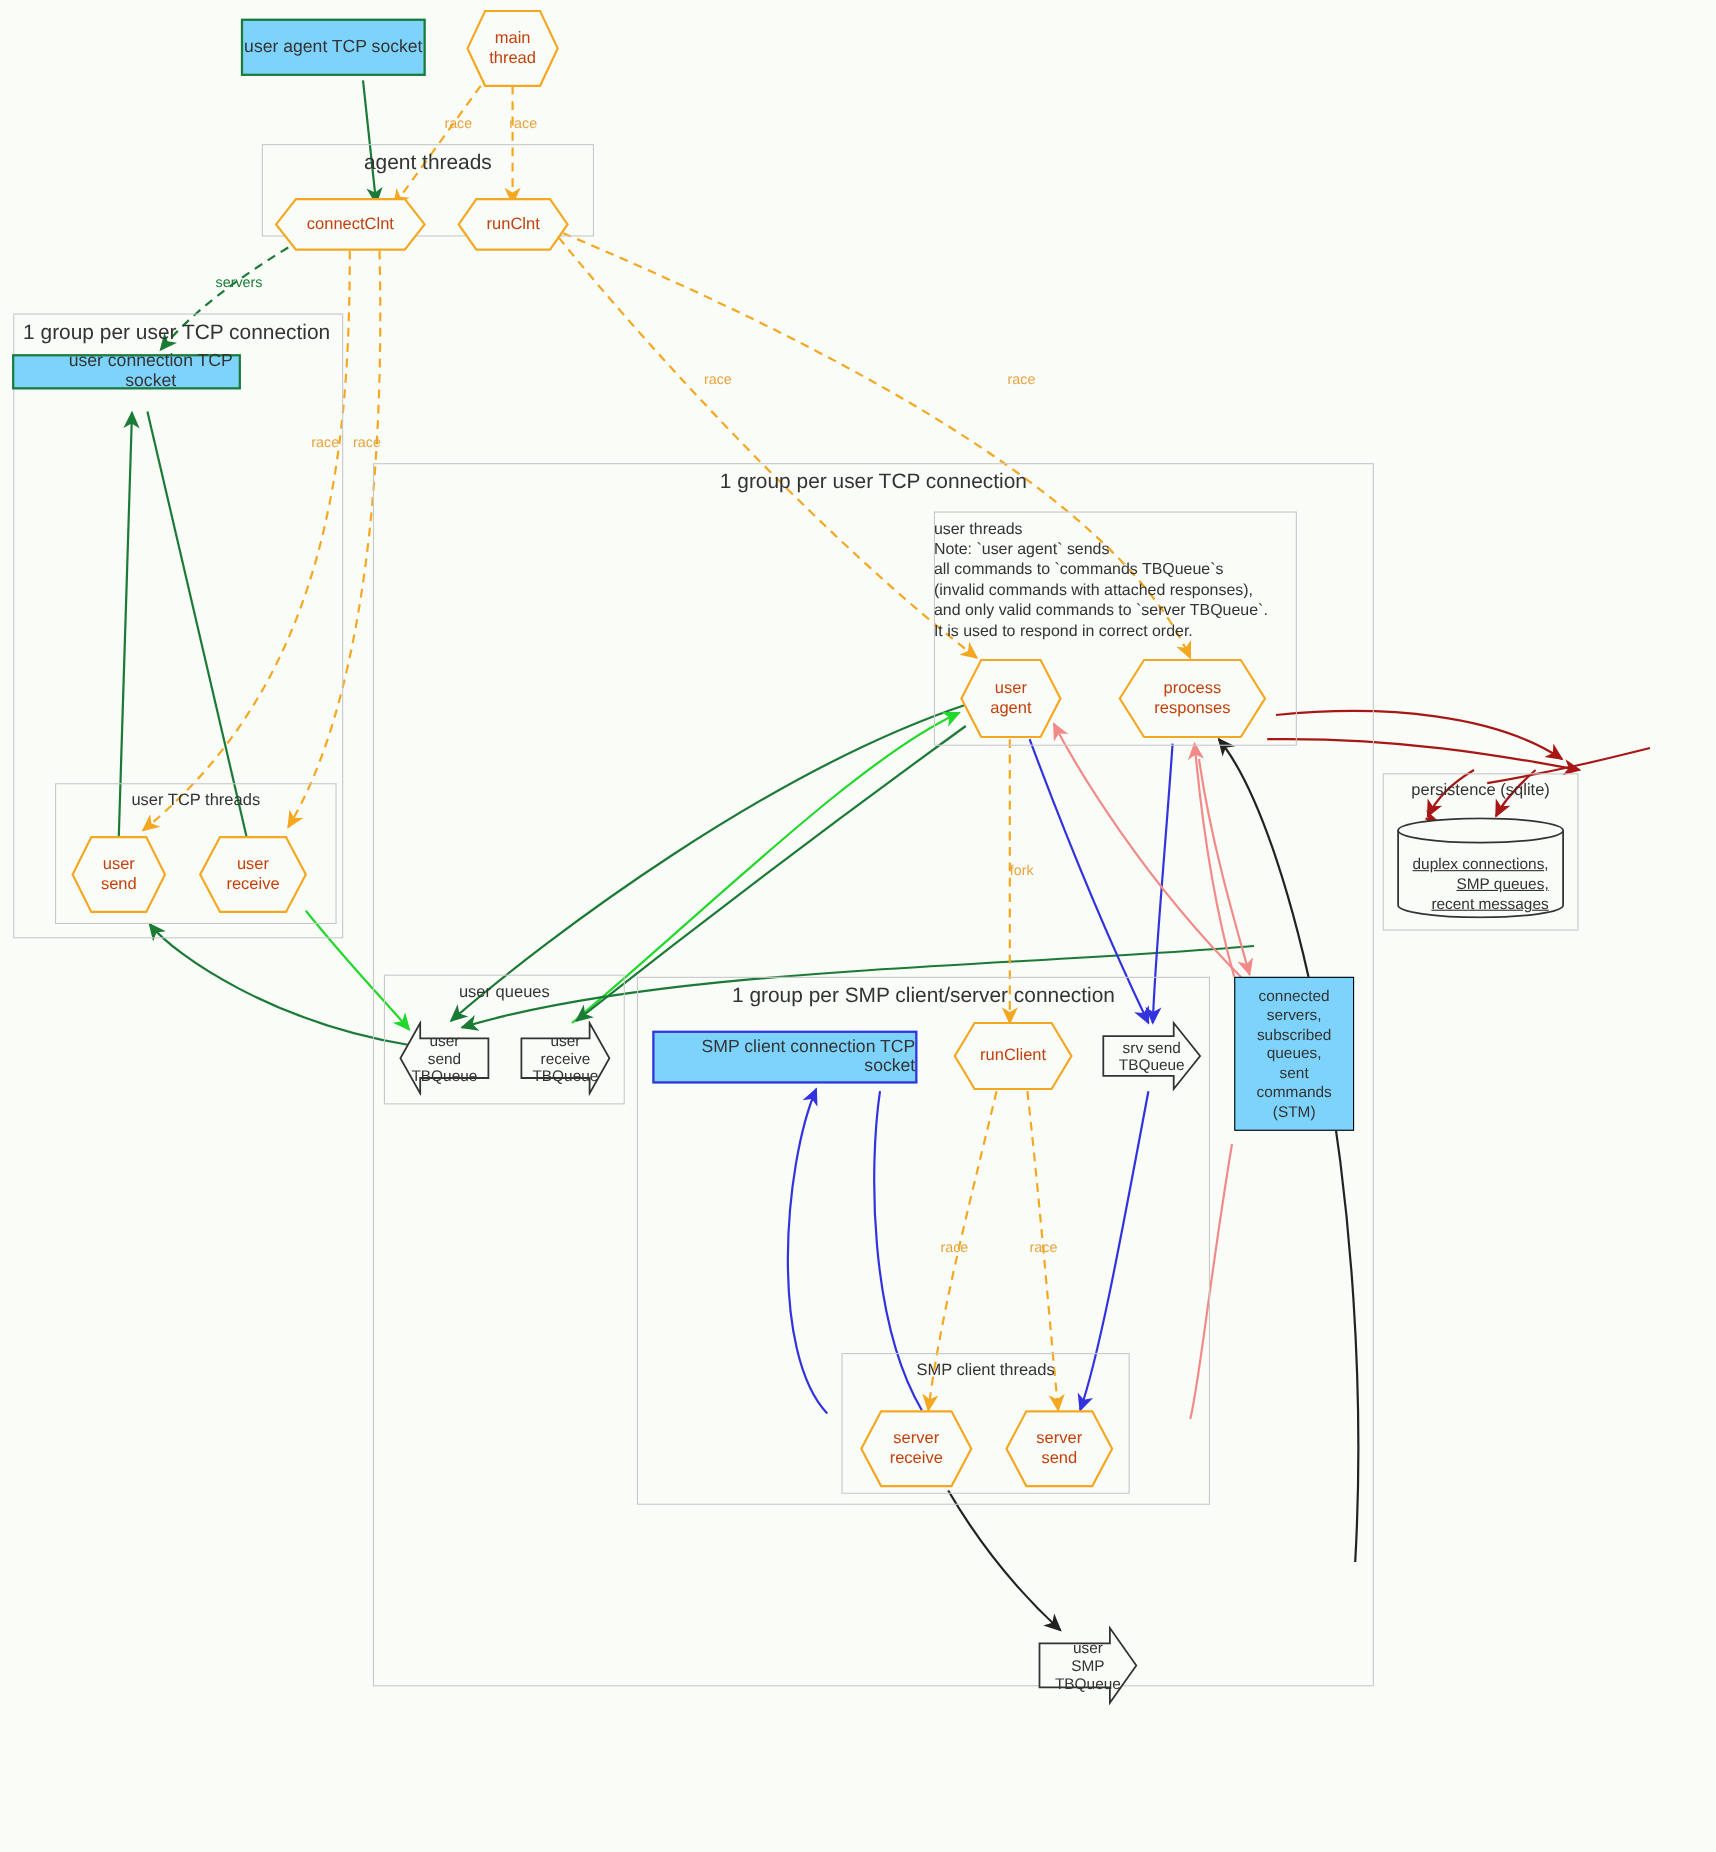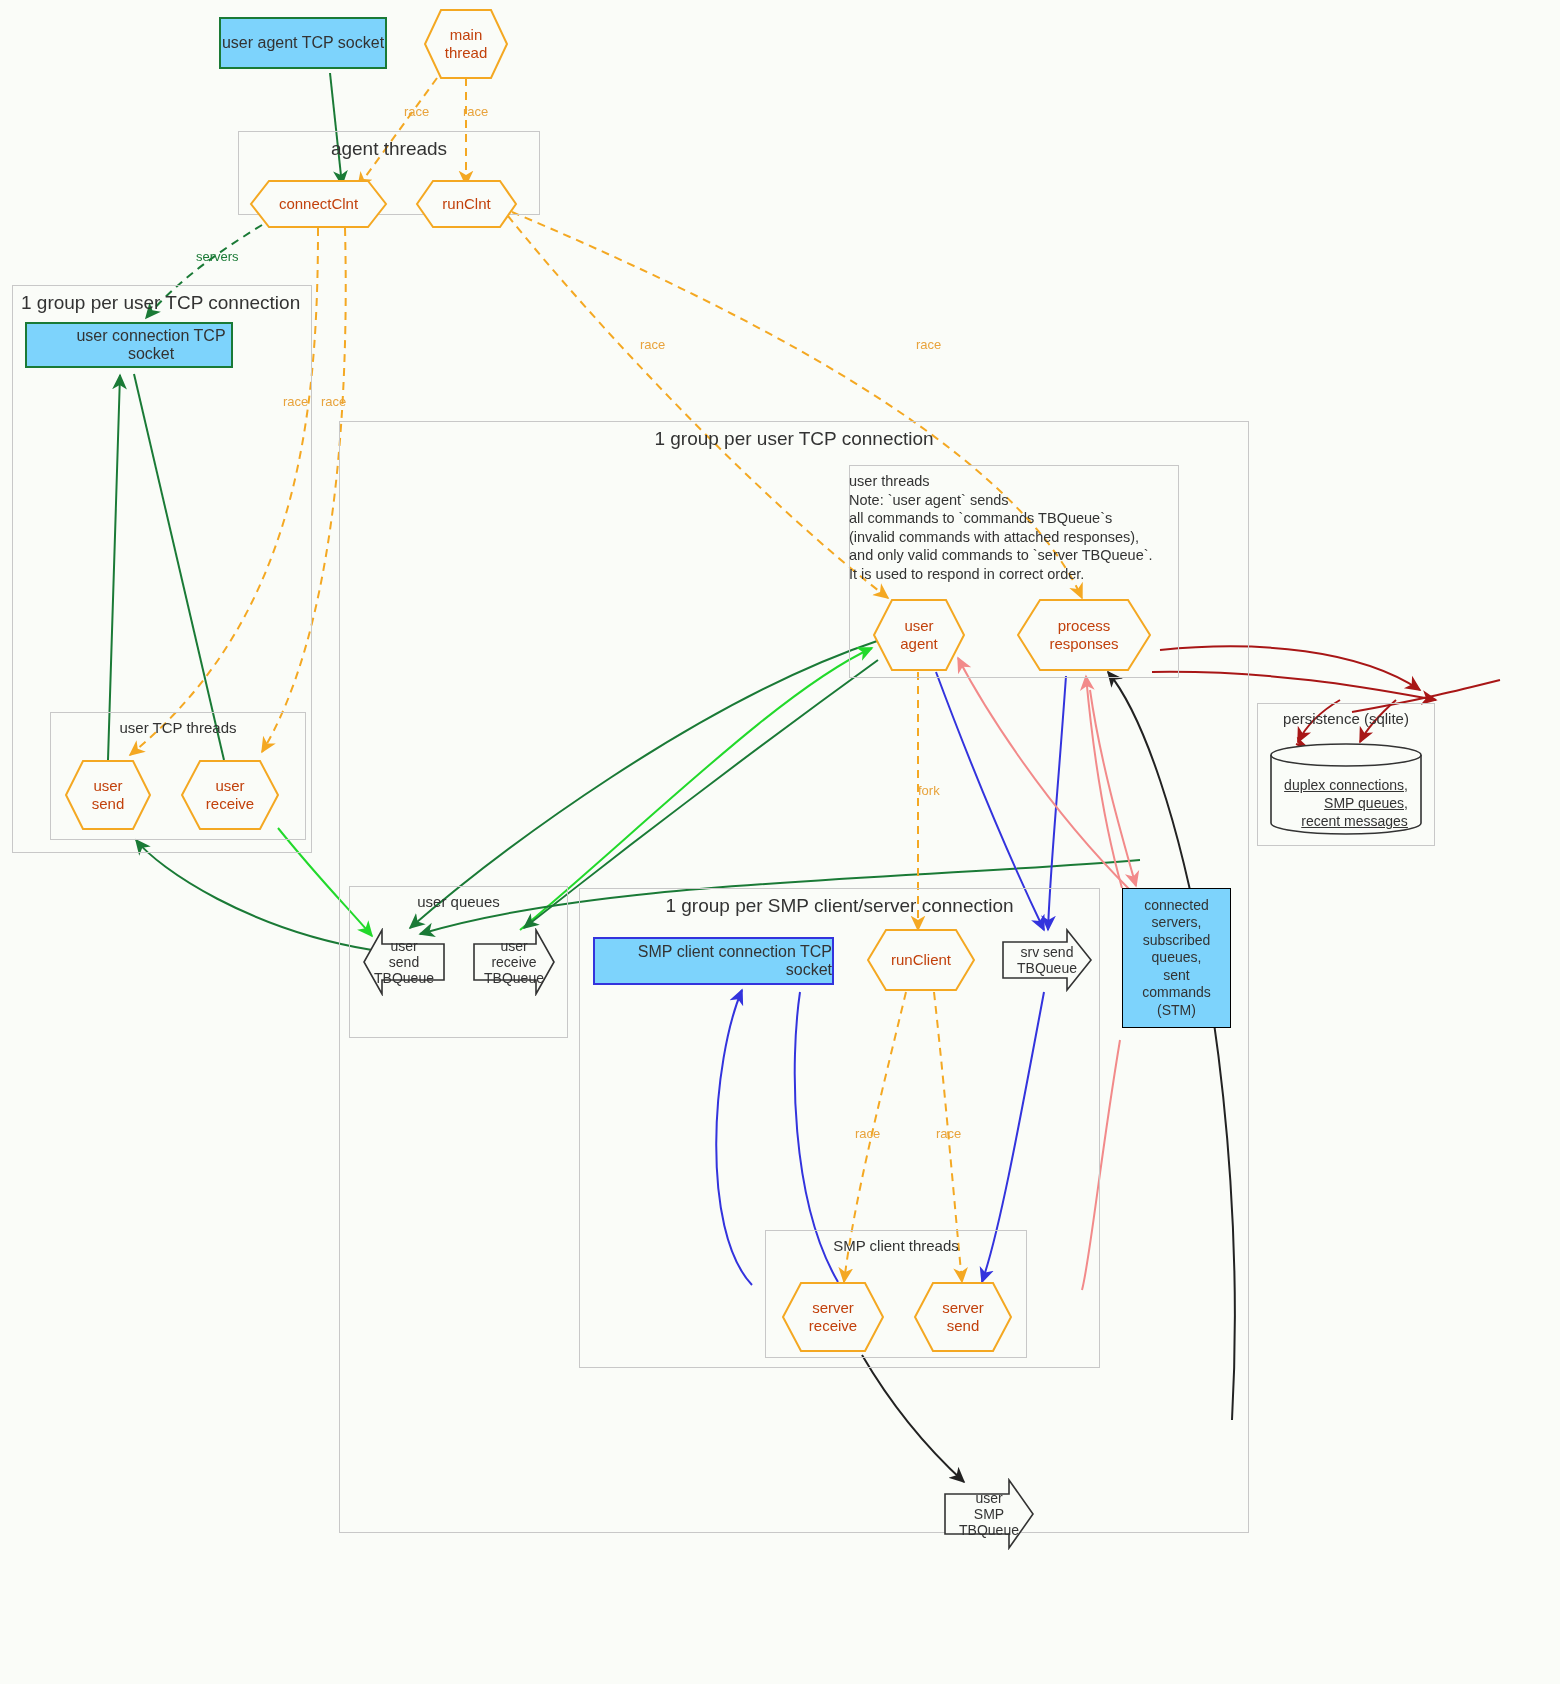--- a/index.html
+++ b/index.html
@@ -144,41 +144,41 @@
   </div>
 
   <div class="grp" style="left:849px;top:465px;width:330px;height:213px;"></div>
   <div class="note" style="left:849px;top:472px;width:330px;">user threads
 Note: `user agent` sends
 all commands to `commands TBQueue`s
 (invalid commands with attached responses),
 and only valid commands to `server TBQueue`.
 It is used to respond in correct order.</div>
 
-  <div class="grp" style="left:349px;top:886px;width:219px;height:152px;">
+  <div class="grp" style="left:349px;top:886px;width:219px;height:118px;">
     <div class="grp-title t-md">user queues</div>
   </div>
 
   <div class="grp" style="left:579px;top:888px;width:521px;height:480px;">
     <div class="grp-title t-lg">1 group per SMP client/server connection</div>
   </div>
 
   <div class="grp" style="left:765px;top:1230px;width:262px;height:128px;">
     <div class="grp-title t-md">SMP client threads</div>
   </div>
 
   <div class="grp" style="left:1257px;top:703px;width:178px;height:143px;">
     <div class="grp-title t-md">persistence (sqlite)</div>
   </div>
 
   <div class="box greenbox" style="left:219px;top:17px;width:168px;height:52px;">
     <span>user agent TCP socket</span>
   </div>
 
-  <div class="box greenbox" style="left:25px;top:322px;width:208px;height:46px;padding-left:44px;">
+  <div class="box greenbox" style="left:11px;top:322px;width:208px;height:32px;padding-left:44px;">
     <span>user connection TCP socket</span>
   </div>
 
   <div class="box bluebox" style="left:593px;top:937px;width:241px;height:48px;">
     <span>SMP client connection TCP socket</span>
   </div>
 
   <div class="box blackbox" style="left:1122px;top:888px;width:109px;height:140px;white-space:pre-line;">
     <span>connected
 servers,

